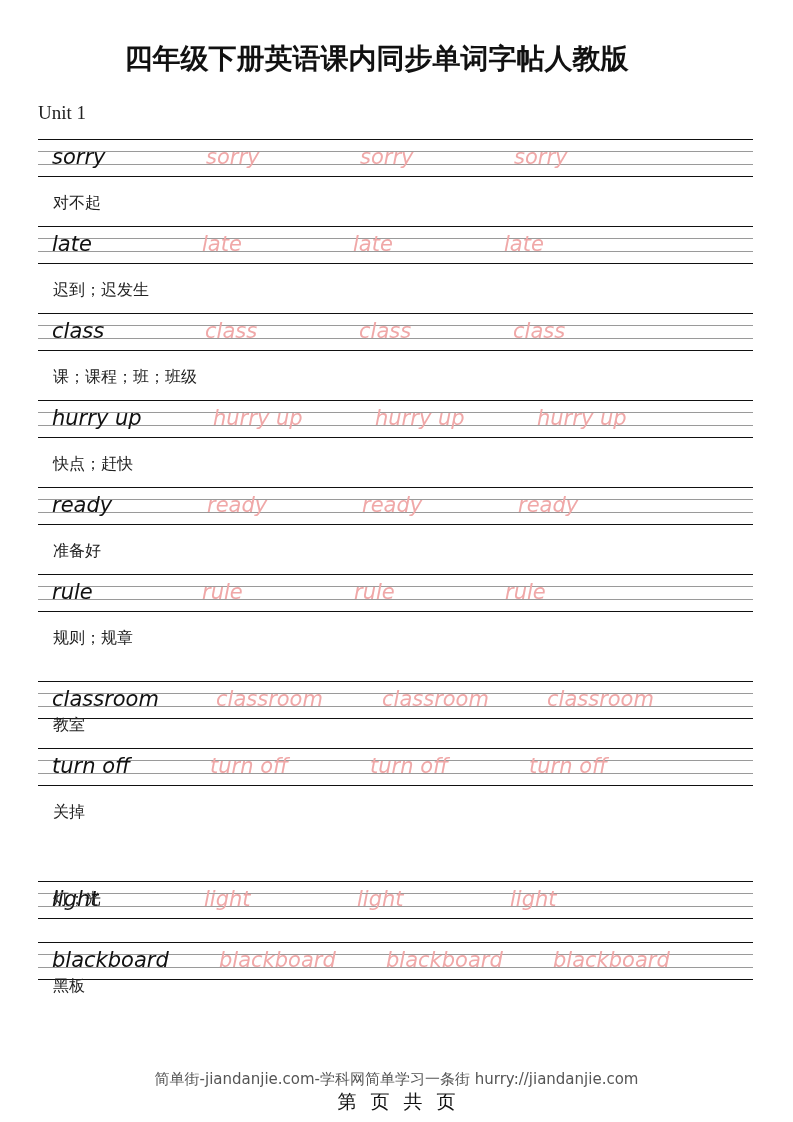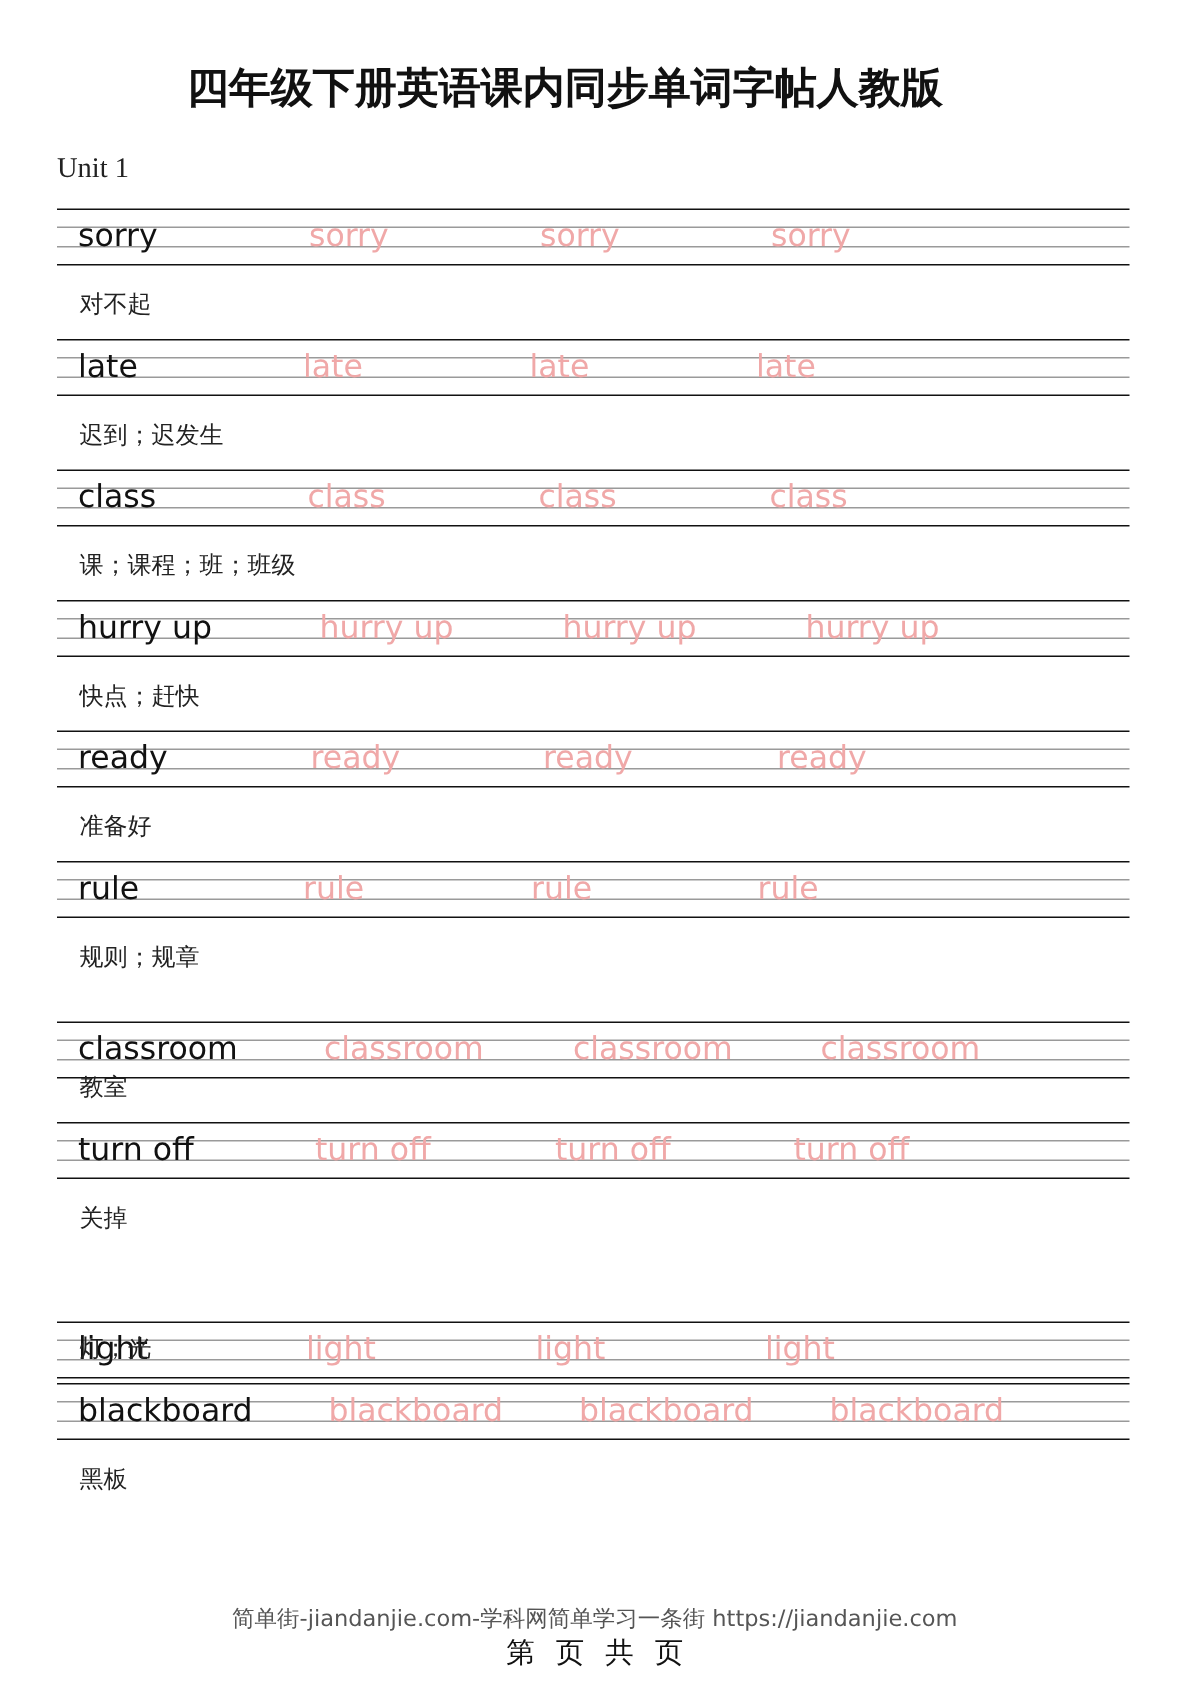--- a/index.html
+++ b/index.html
@@ -5,21 +5,21 @@
   html, body { margin: 0; padding: 0; background: #ffffff; }
   body { width: 793px; height: 1122px; position: relative; overflow: hidden; font-family: "DejaVu Sans", sans-serif; }
   .title { position: absolute; left: 0; width: 753px; top: 40px; text-align: center; font-family: "DejaVu Sans", sans-serif; font-size: 28px; font-weight: bold; color: #111; letter-spacing: 0px; }
   .unit { position: absolute; left: 38px; top: 102px; font-family: "Liberation Serif", serif; font-size: 19px; color: #222; }
   .row { position: absolute; left: 38px; width: 715px; height: 38px; }
   .line { position: absolute; left: 0; right: 0; height: 0; }
   .l-top { top: 0; border-top: 1.4px solid #111; }
   .l-g1 { top: 12px; border-top: 1px solid #9a9a9a; }
   .l-g2 { top: 25px; border-top: 1px solid #9a9a9a; }
   .l-bot { top: 37px; border-top: 1.4px solid #111; }
-  .word { position: absolute; top: 4px; font-family: "DejaVu Sans", sans-serif; font-size: 21px; line-height: 28px; white-space: nowrap; }
+  .word { position: absolute; top: 4px; font-family: "DejaVu Sans", sans-serif; font-style: italic; font-size: 21px; line-height: 28px; white-space: nowrap; }
   .model { left: 14px; color: #111; }
   .trace { color: #f0a8a8; }
   .meaning { position: absolute; left: 53px; font-family: Liberation Mono, monospace; font-size: 16px; color: #222; }
   .footer-site { position: absolute; top: 1070px; left: 0; width: 793px; text-align: center; font-family: "DejaVu Sans", sans-serif; font-size: 15px; color: #555; }
   .footer-page { position: absolute; top: 1089px; left: 0; width: 793px; text-align: center; font-family: "DejaVu Sans", sans-serif; font-size: 19px; color: #111; word-spacing: 8px; }
 </style>
 </head>
 <body>
 
 <div class="title">四年级下册英语课内同步单词字帖人教版</div>
@@ -118,27 +118,27 @@
       <div class="line l-top"></div>
       <div class="line l-g1"></div>
       <div class="line l-g2"></div>
       <div class="line l-bot"></div>
       <span class="word model">light</span>
       <span class="word trace" style="left: 166px;">light</span>
       <span class="word trace" style="left: 319px;">light</span>
       <span class="word trace" style="left: 472px;">light</span>
     </div>
     <div class="meaning" style="top: 889px;">灯；光</div>
-    <div class="row" style="top: 922px;">
+    <div class="row" style="top: 942px;">
       <div class="line l-top"></div>
       <div class="line l-g1"></div>
       <div class="line l-g2"></div>
       <div class="line l-bot"></div>
       <span class="word model">blackboard</span>
       <span class="word trace" style="left: 181px;">blackboard</span>
       <span class="word trace" style="left: 348px;">blackboard</span>
       <span class="word trace" style="left: 515px;">blackboard</span>
     </div>
     <div class="meaning" style="top: 976px;">黑板</div>
   </div>
 
-<div class="footer-site">简单街-jiandanjie.com-学科网简单学习一条街 https://jiandanjie.com</div>
+<div class="footer-site">简单街-jiandanjie.com-学科网简单学习一条街 hurry://jiandanjie.com</div>
 <div class="footer-page">第 页 共  页</div>
 
 </body></html>

